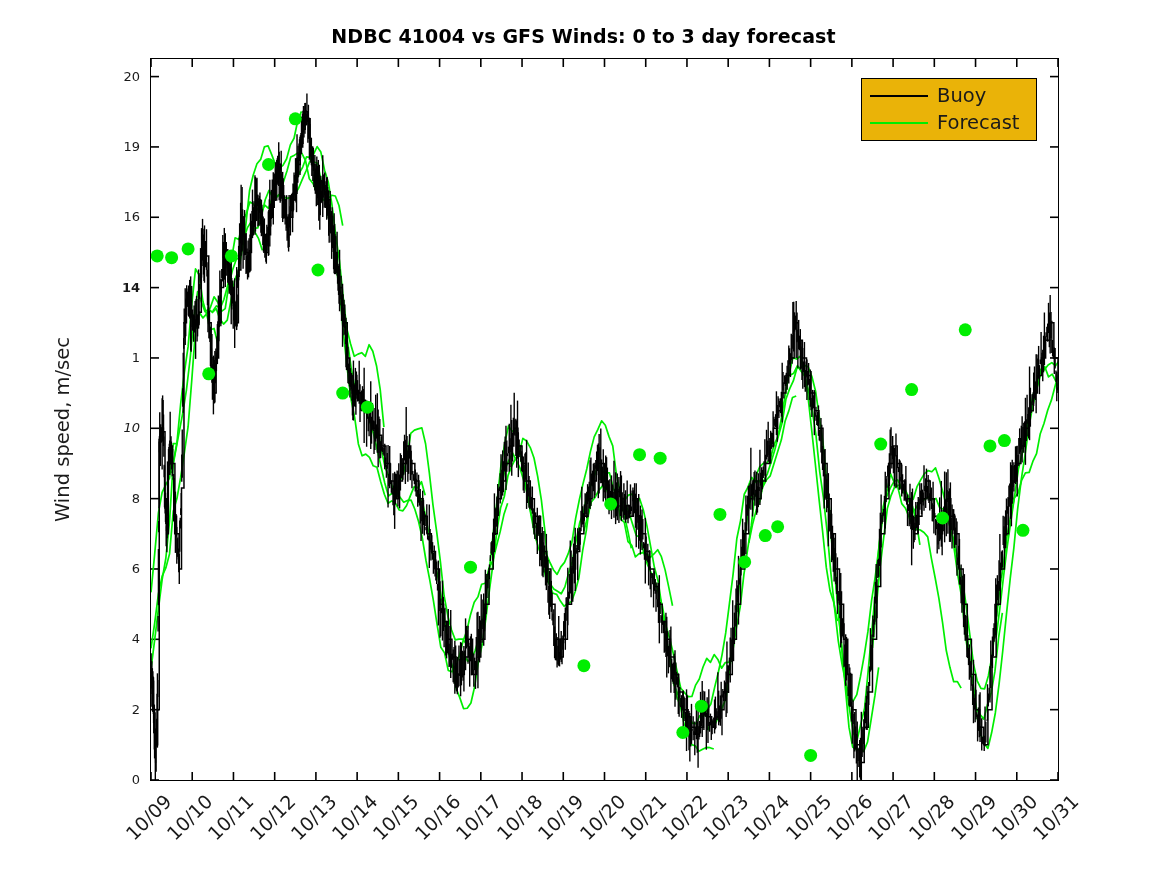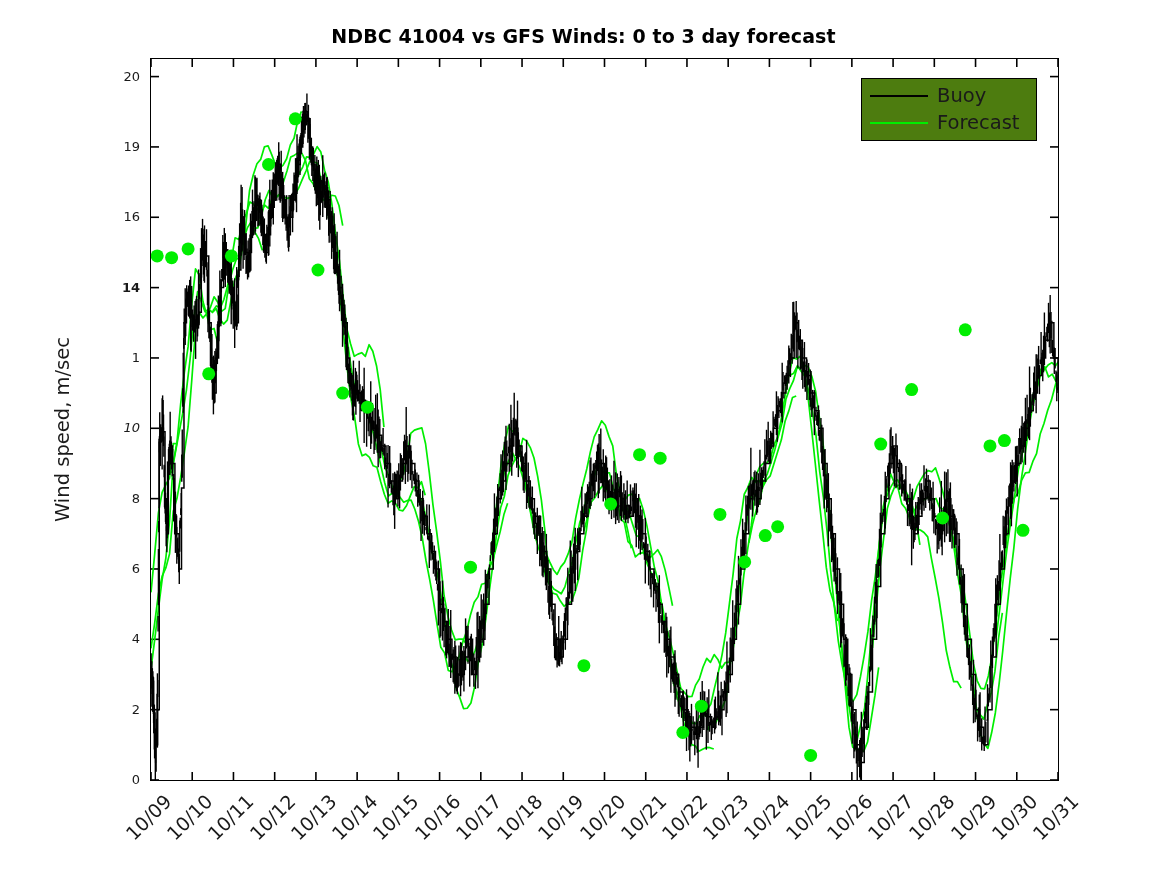--- a/index.html
+++ b/index.html
@@ -95,21 +95,21 @@
     height: 875px;
     pointer-events: none;
   }
   #legend-box {
     position: absolute;
     left: 861px;
     top: 78px;
     width: 176px;
     height: 63px;
     border: 1.4px solid #000000;
-    background: #4d7c0f;
+    background: #eab308;
     box-sizing: border-box;
   }
   .legend-row {
     position: absolute;
     left: 8px;
     height: 26px;
     display: flex;
     align-items: center;
   }
   .legend-line {

